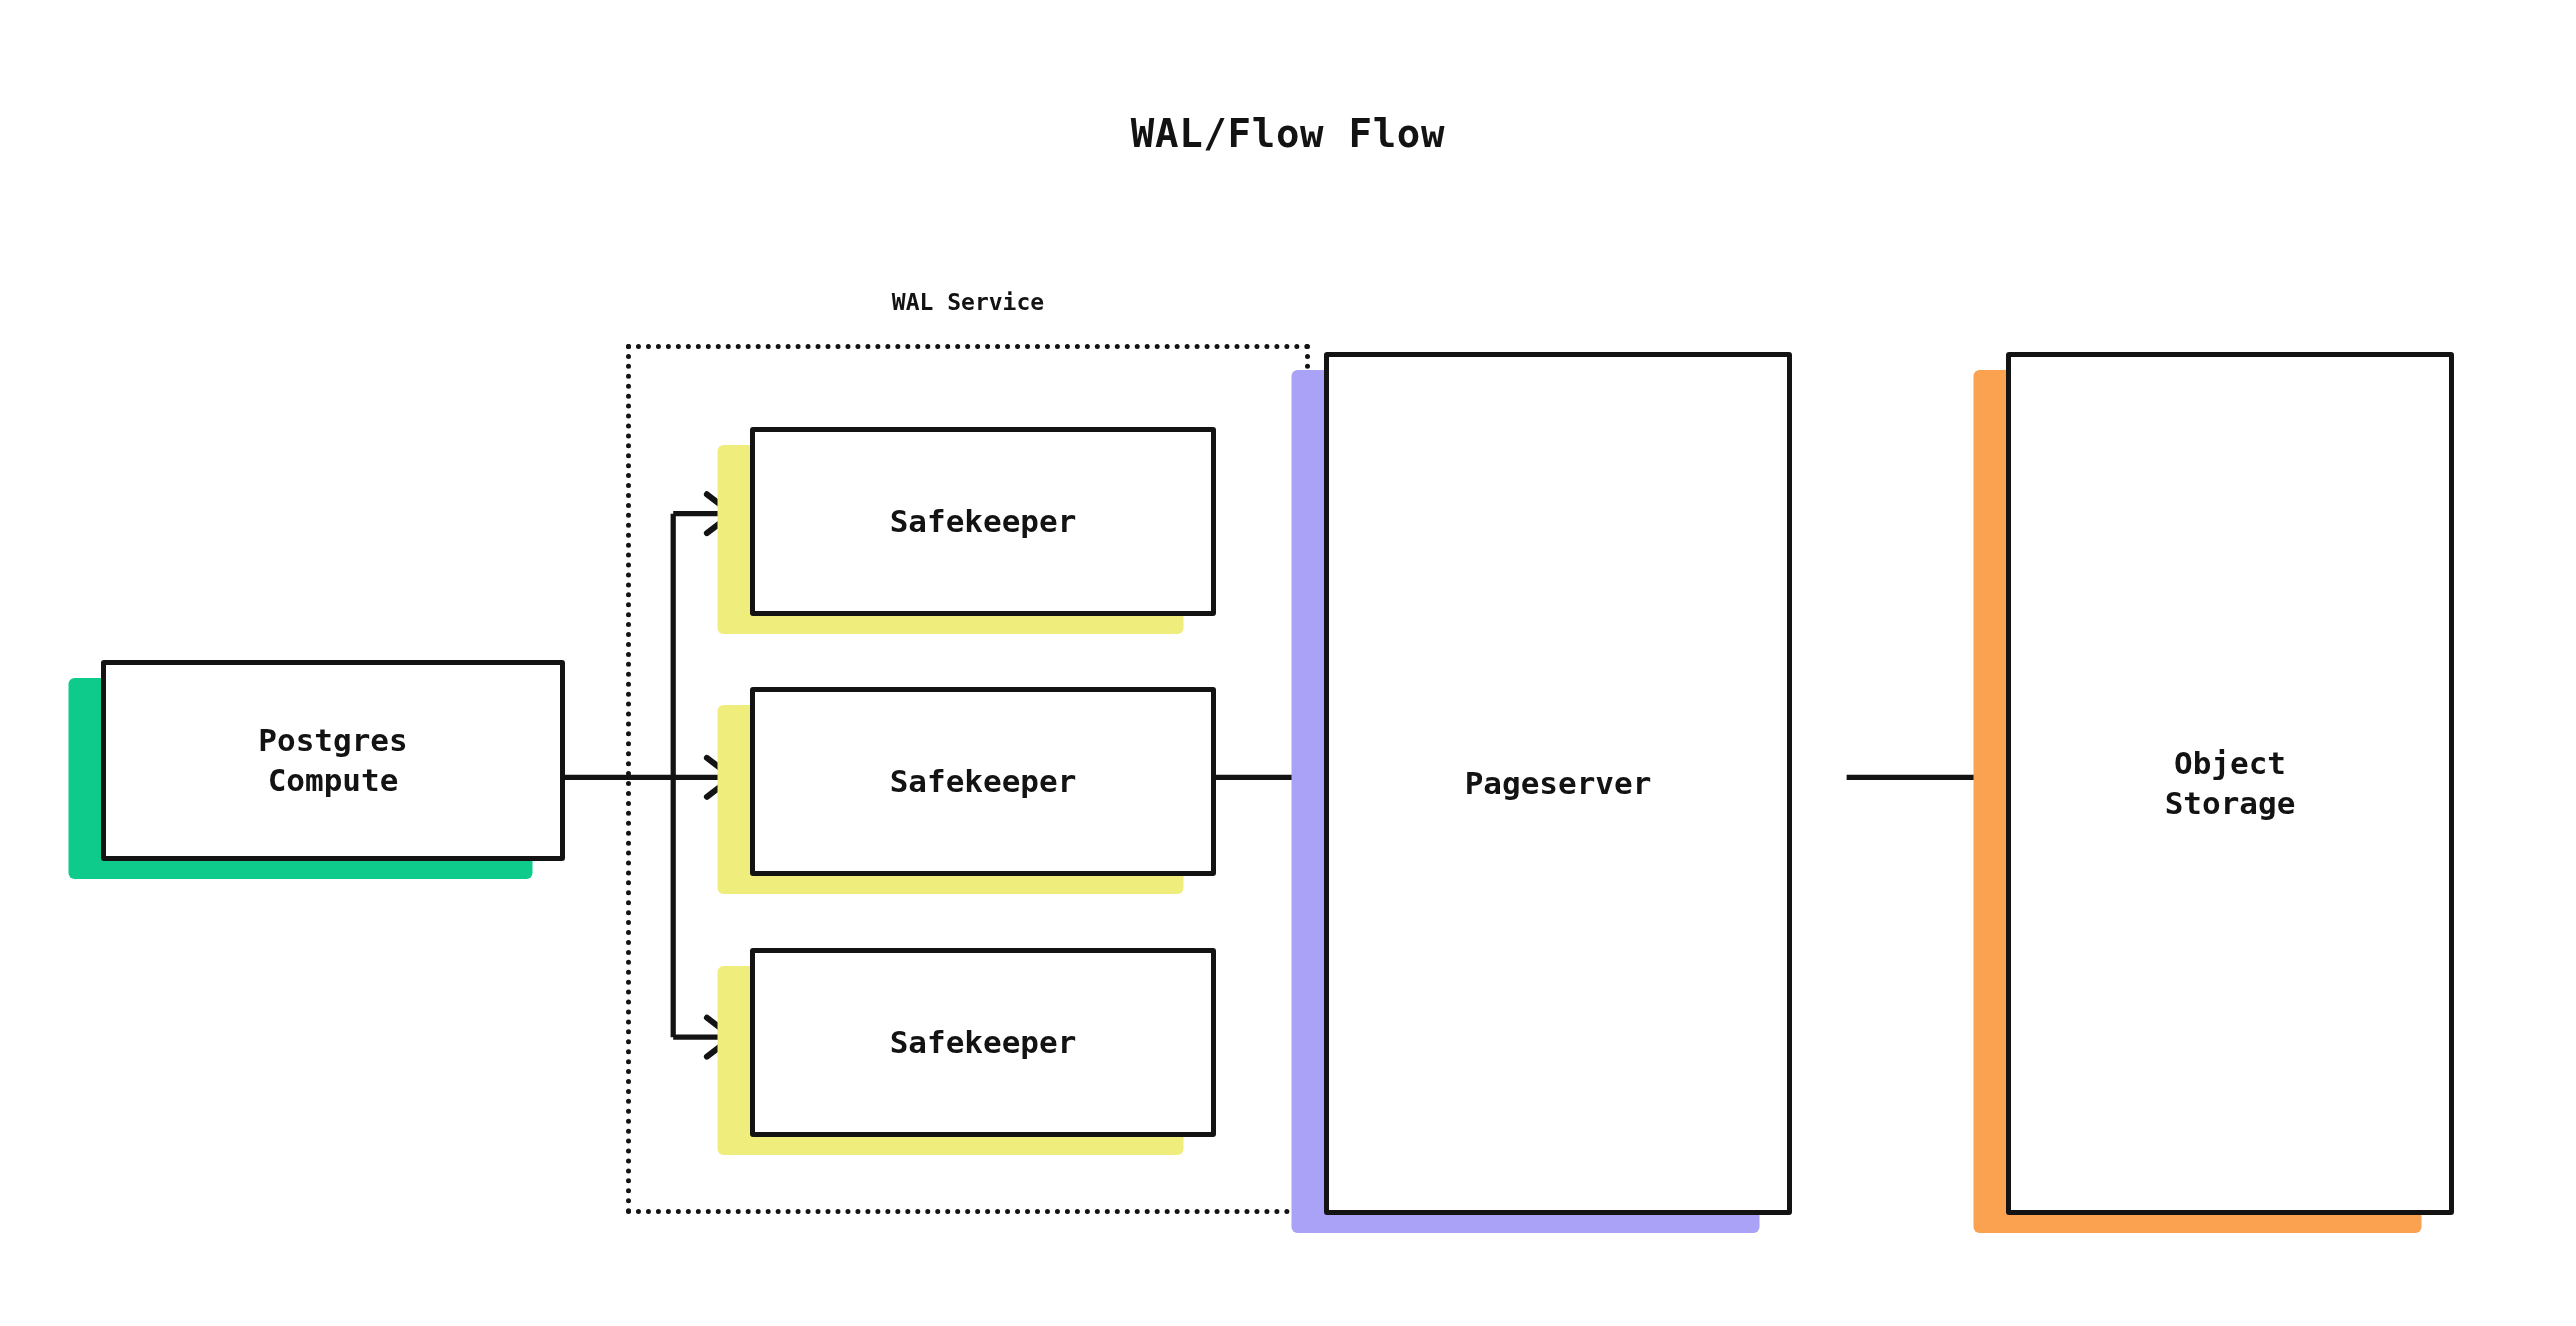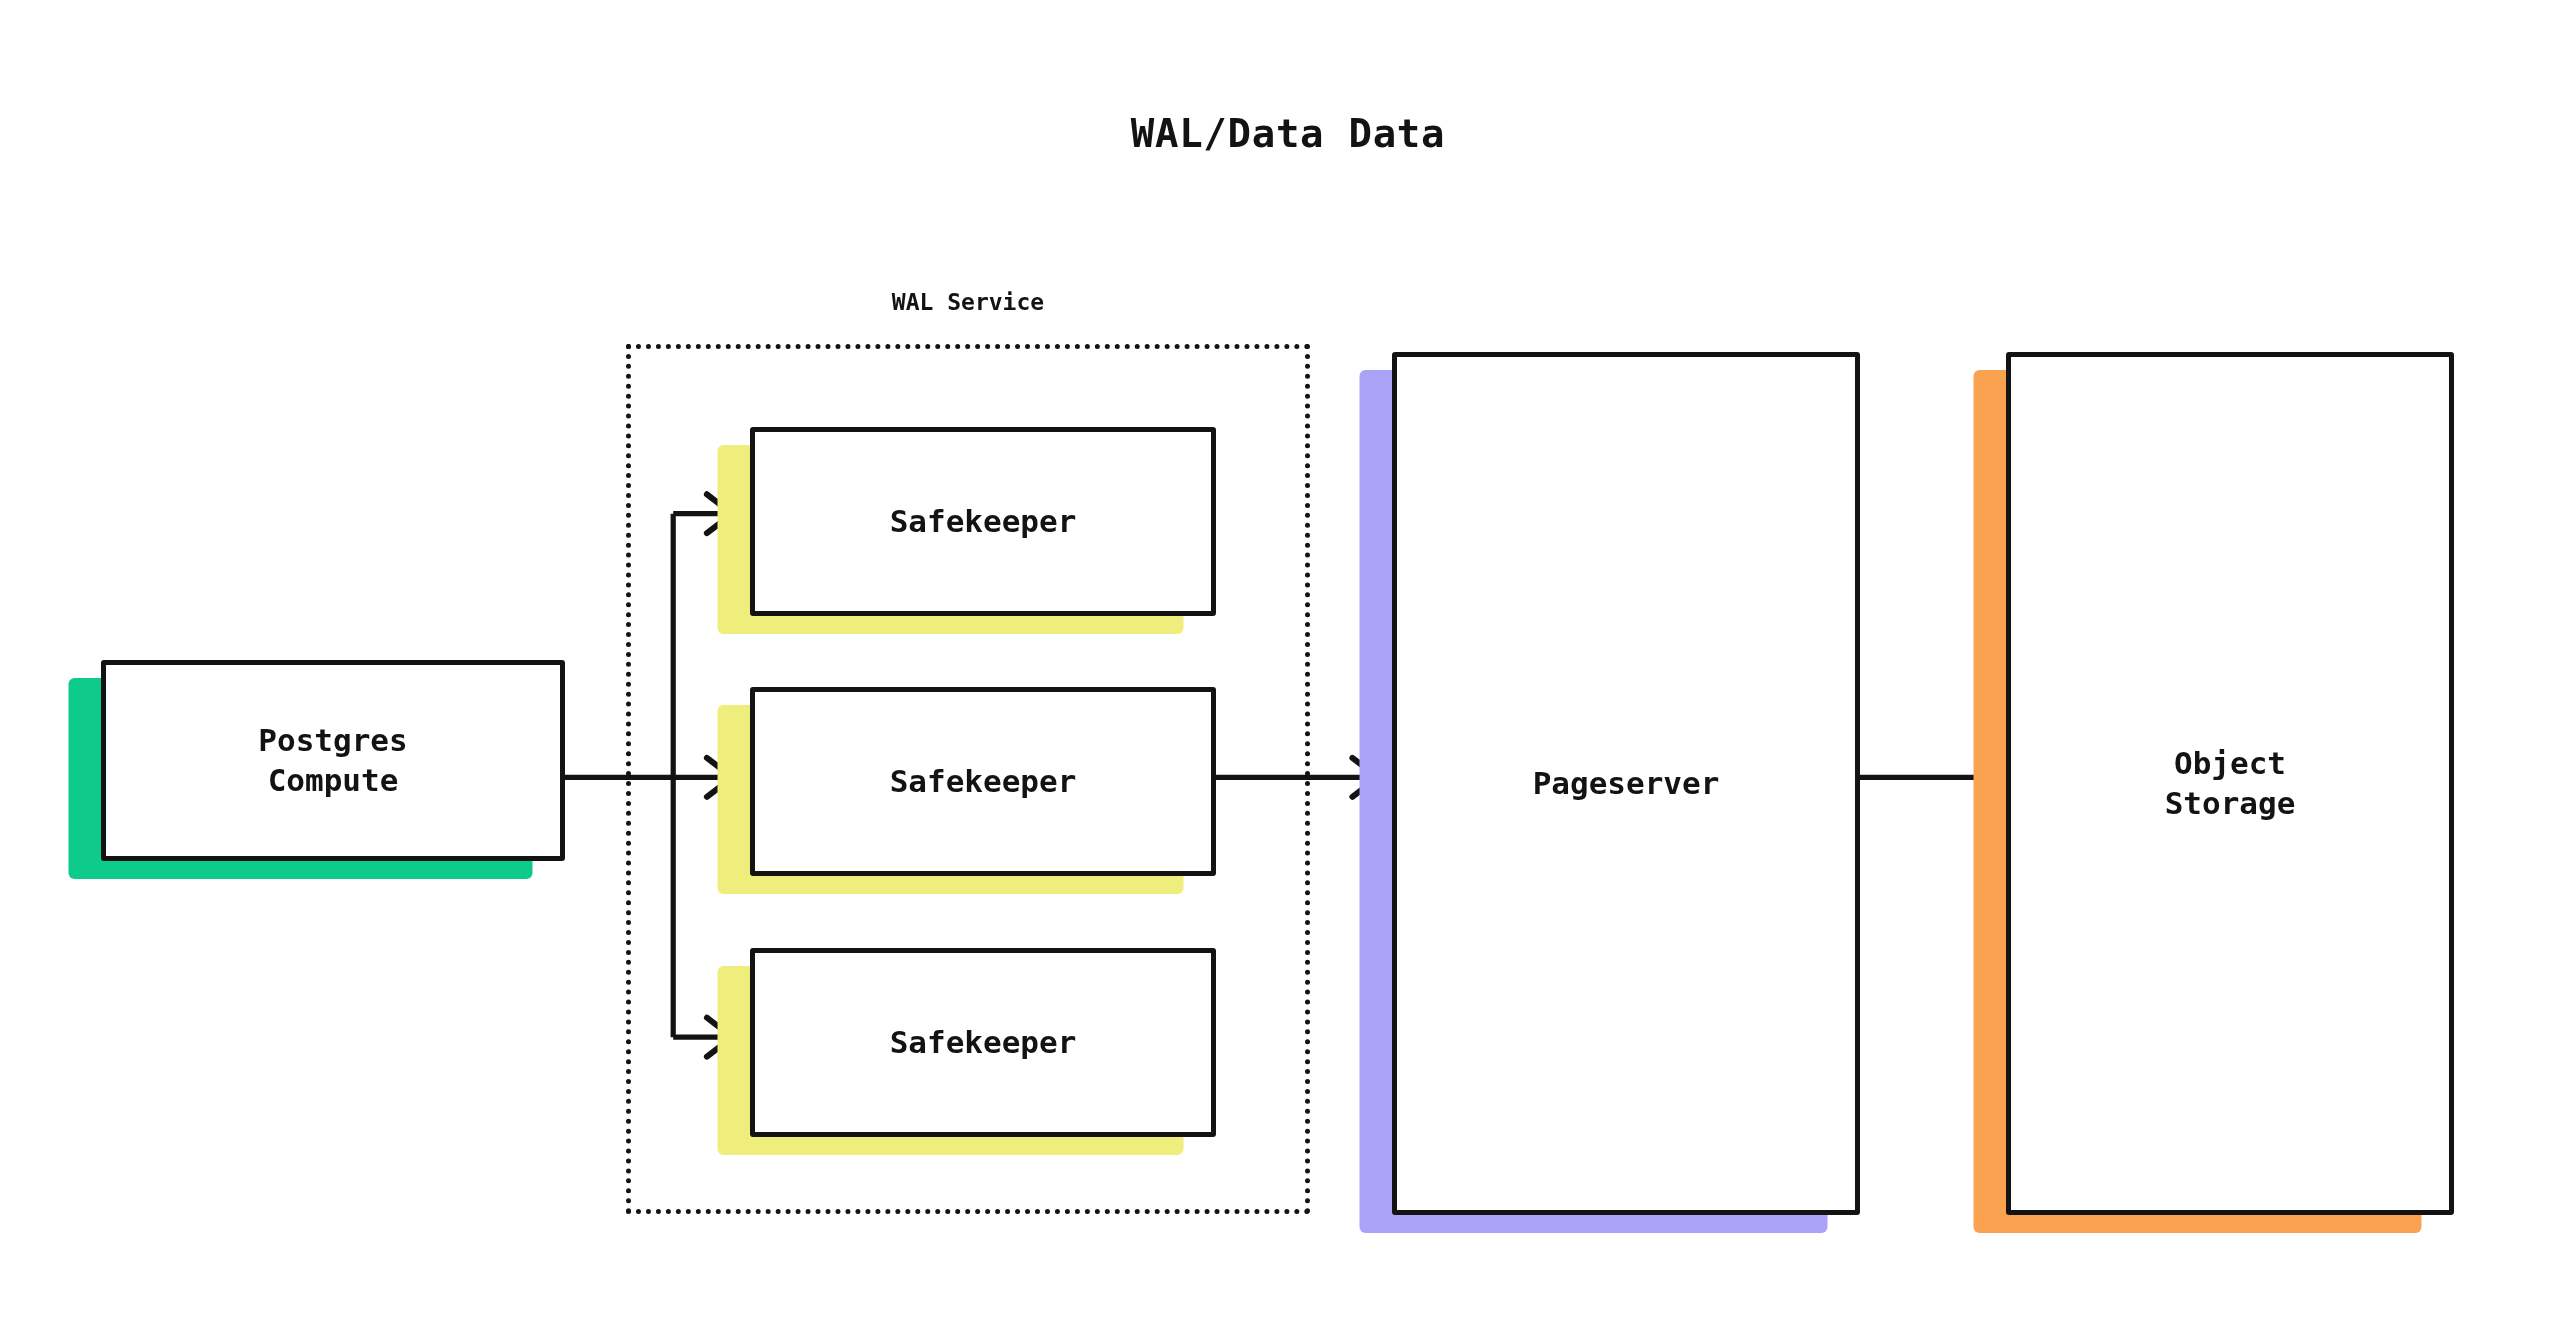--- a/index.html
+++ b/index.html
@@ -95,21 +95,21 @@
     line-height: 1.28;
     text-align: center;
     white-space: pre-line;
   }
 
   
   #node-postgres        { left: 85px;  top: 660px;  width: 464px;  height: 201px; }
   #node-safekeeper-0    { left: 734px;  top: 427px;  width: 466px;  height: 189px; }
   #node-safekeeper-1    { left: 734px;  top: 687px;  width: 466px;  height: 189px; }
   #node-safekeeper-2    { left: 734px;  top: 948px; width: 466px;  height: 189px; }
-  #node-pageserver      { left: 1376px; top: 352px;  width: 468px;  height: 863px; }
+  #node-pageserver      { left: 1308px; top: 352px;  width: 468px;  height: 863px; }
   #node-objectstorage   { left: 1990px; top: 352px;  width: 448px;  height: 863px; text-decoration: underline; }
 </style>
 </head>
 <body>
 
 <svg id="canvas" viewBox="0 0 3440 1772" width="2576" height="1327" xmlns="http://www.w3.org/2000/svg">
 
   <g>
     <path d="M 740 1038 L 903 1038" stroke="#131313" stroke-width="7" fill="none" stroke-linecap="butt"></path>
 
@@ -130,21 +130,21 @@
     <path d="M 1606 1038 L 1832 1038" stroke="#131313" stroke-width="7" fill="none" stroke-linecap="butt"></path>
     <path d="M 1806 1012 L 1840 1038 L 1806 1064" stroke="#131313" stroke-width="8" fill="none" stroke-linecap="round" stroke-linejoin="miter"></path>
   </g>
 
   <g>
     <path d="M 2466 1038 L 2700 1038" stroke="#131313" stroke-width="7" fill="none" stroke-linecap="butt"></path>
     <path d="M 2674 1012 L 2708 1038 L 2674 1064" stroke="#131313" stroke-width="8" fill="none" stroke-linecap="round" stroke-linejoin="miter"></path>
   </g>
 </svg>
 
-<div class="diagram-title">WAL/Data Data</div>
+<div class="diagram-title">WAL/Flow Flow</div>
 
 <div class="group-label" id="wal-service-label">WAL Service</div>
 <div id="wal-service-frame"></div>
 
 <div class="node" id="node-postgres">
   <div class="node-shadow" style="transform: translate(-16.5px, 18px); background:#0ECB8C;"></div>
   <div class="node-body" style="left:0; top:0; width:100%; height:100%;">
     <span class="node-label">Postgres
 Compute</span>
   </div>

